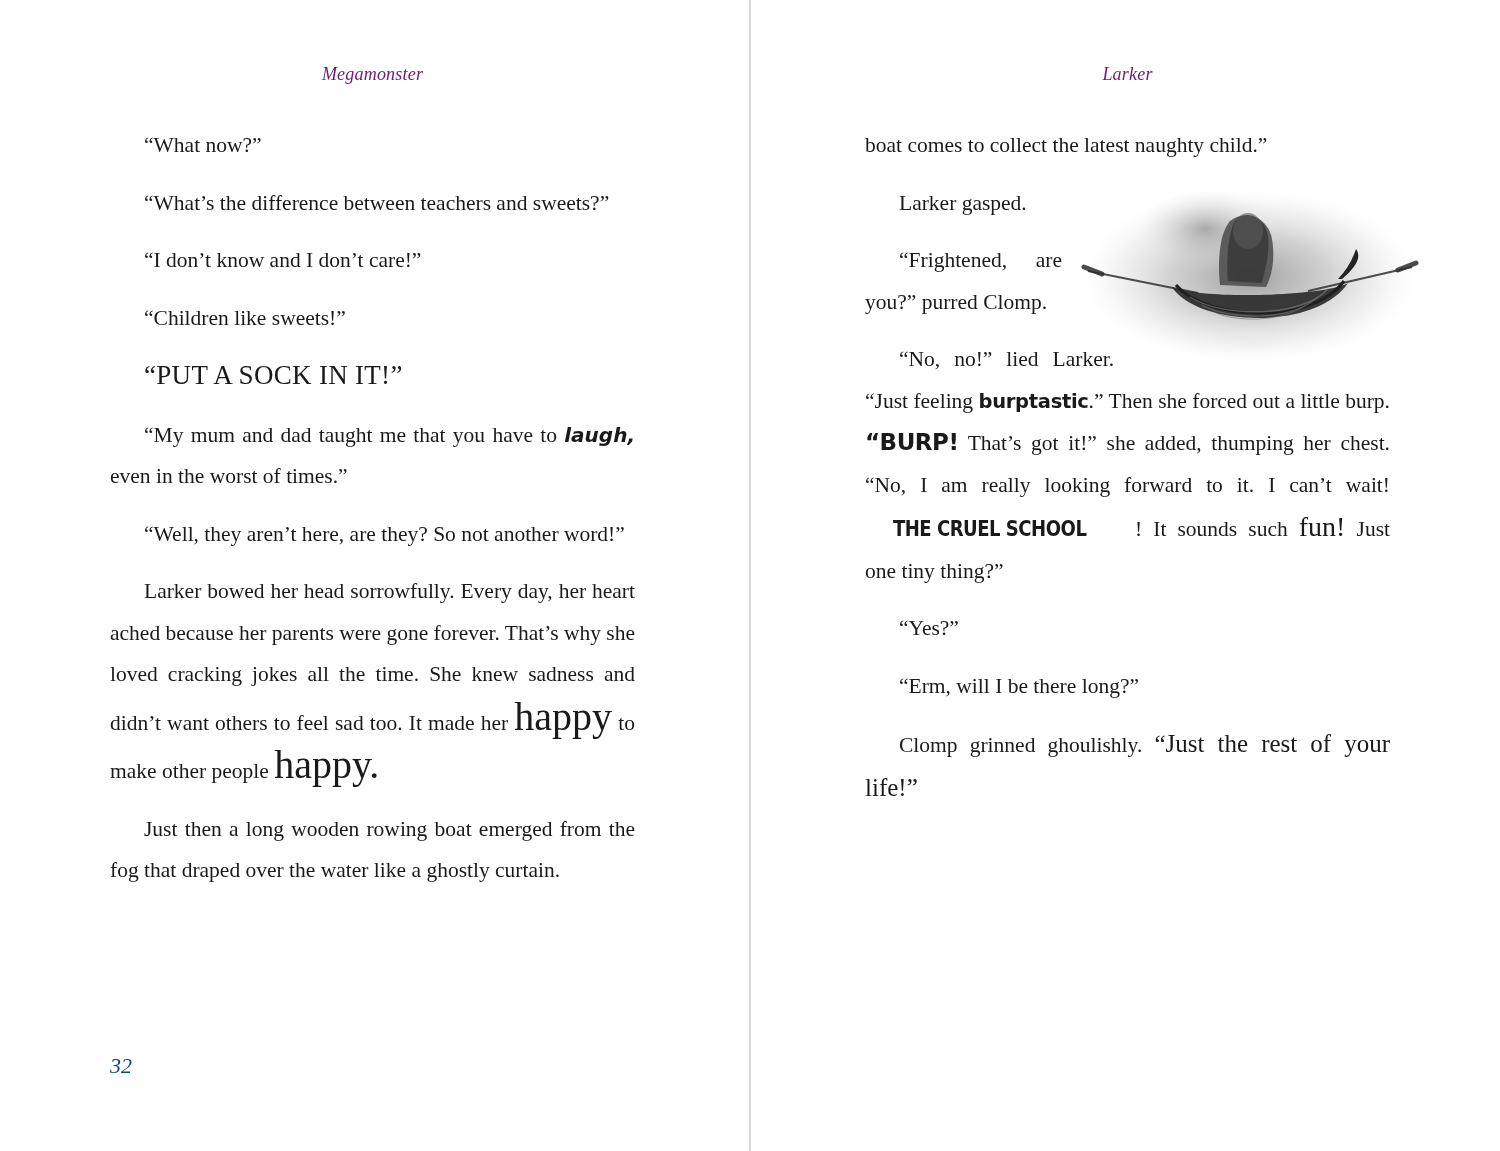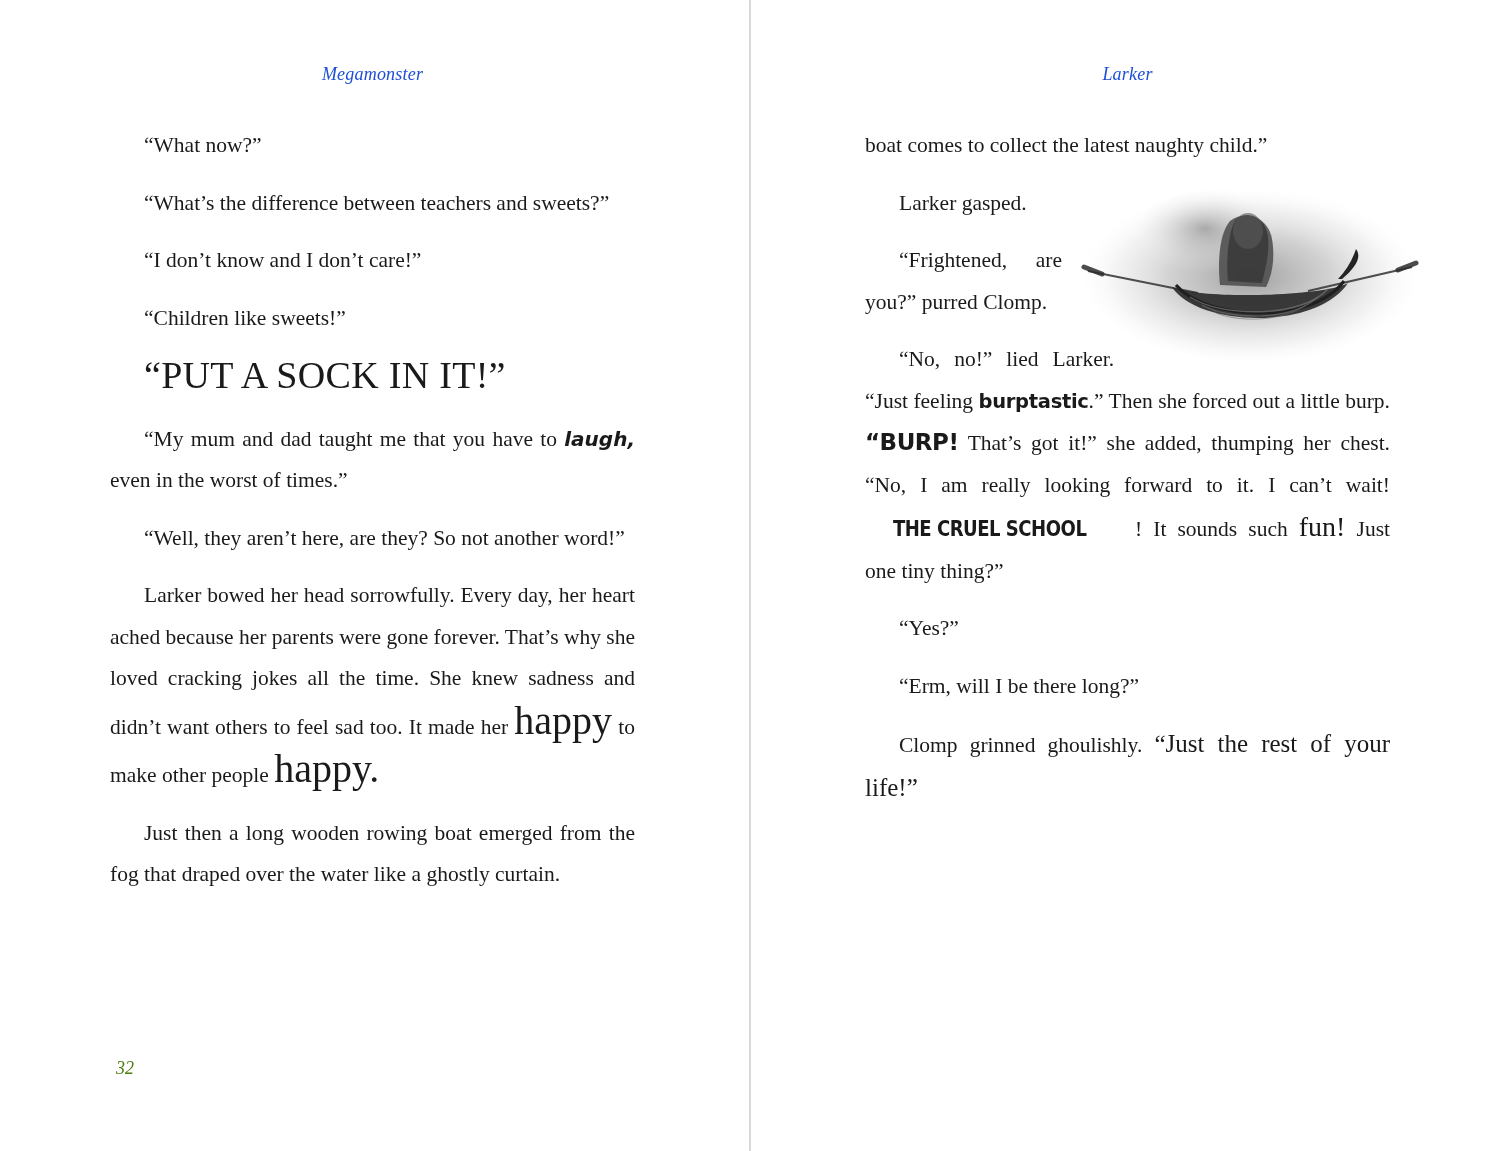--- a/index.html
+++ b/index.html
@@ -38,40 +38,40 @@
     background: #d8d8d8;
   }
 
   .running-head {
     text-align: center;
     font-style: italic;
     font-size: 18px;
     letter-spacing: 0.2px;
     margin-top: 64px;
     margin-bottom: 40px;
-    color: #1d4ed8;
+    color: #701a75;
   }
   .page.right .running-head { margin-bottom: 40px; }
 
   .body-text {
     font-size: 21.5px;
     line-height: 41.5px;
     text-align: justify;
     text-justify: inter-word;
     hyphens: none;
   }
   p {
     margin: 0;
   }
   p.indent { text-indent: 34px; margin-top: 16px; }
   p.noindent { text-indent: 0; }
 
   
   .shout {
-    font-size: 38px;
+    font-size: 27px;
     letter-spacing: 0.3px;
   }
   .laugh {
     font-family: "DejaVu Sans", sans-serif;
     font-weight: bold;
     font-style: italic;
     font-size: 20px;
   }
   .happy {
     font-size: 40px;
@@ -114,25 +114,25 @@
     float: right;
     width: 340px;
     height: 190px;
     margin: 8px -30px 4px 18px;
     shape-outside: ellipse(170px 95px at 50% 50%);
   }
   .illustration svg { display: block; }
 
   .folio {
     position: absolute;
-    left: 116px;
+    left: 110px;
     bottom: 72px;
-    font-size: 18px;
+    font-size: 22px;
     font-style: italic;
-    color: #4d7c0f;
+    color: #0c4a6e;
   }
 </style>
 </head>
 <body>
 
 <div class="spread">
 
   <div class="page left">
     <div class="running-head">Megamonster</div>
 

